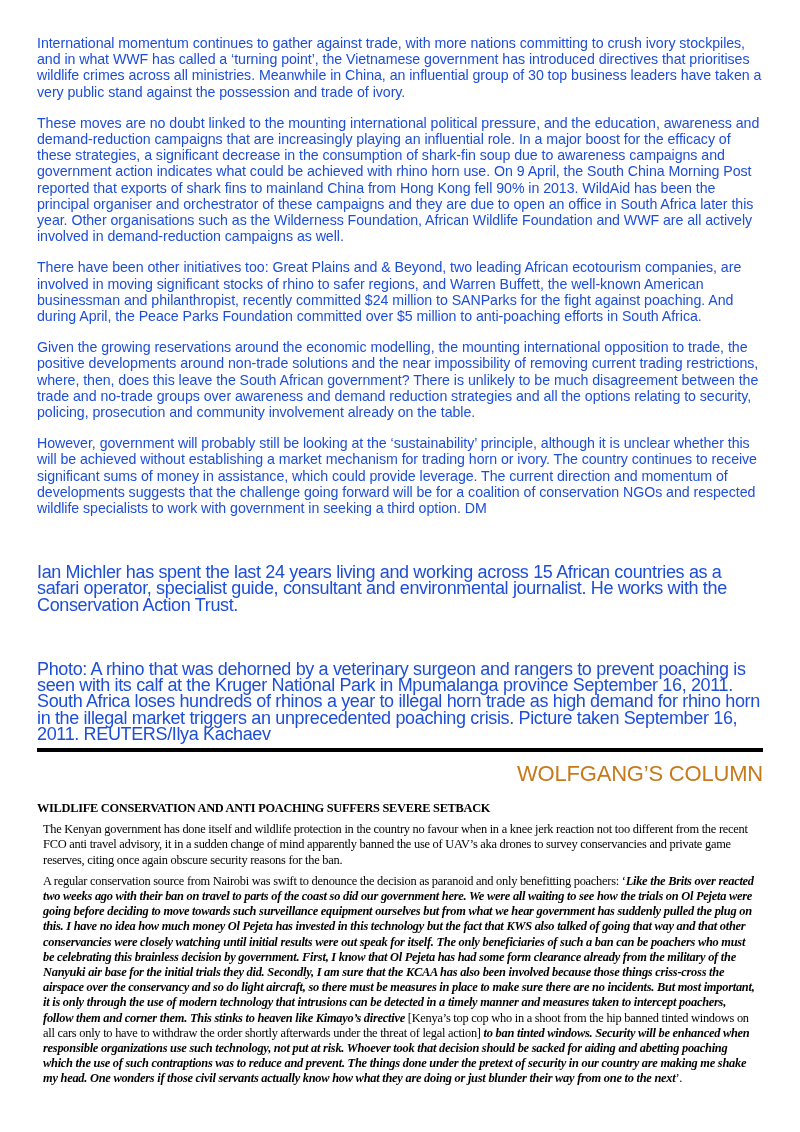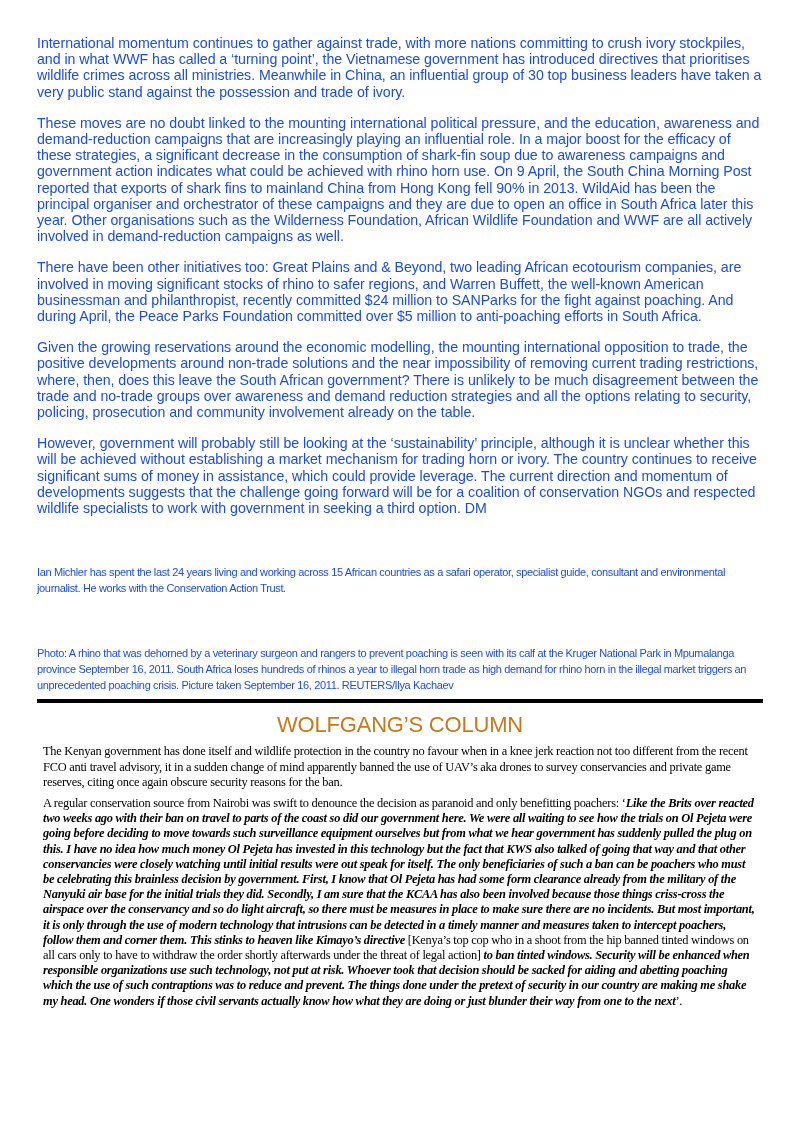--- a/index.html
+++ b/index.html
@@ -7,32 +7,32 @@
     .page { position: absolute; left: 37px; top: 35px; width: 728px; }
     .sans {
       font-family: Liberation Sans, sans-serif;
       color: #1d4ed8;
       font-size: 14.2px;
       line-height: 16.2px;
       letter-spacing: -0.05px;
     }
     .sans p { margin: 0 0 15px 0; }
     .sans p.tight { margin-bottom: 14px; }
-    .sans p.narrow { font-size: 11px; letter-spacing: -0.35px; margin-top: 48px; }
+    .sans p.narrow { font-size: 18px; letter-spacing: -0.35px; margin-top: 48px; }
     .rule {
       height: 4px;
       background: #000000;
       margin-top: 6px;
       width: 726px;
     }
     .column-title {
       font-family: "Liberation Sans", sans-serif;
       color: #c8791a;
       font-size: 22px;
-      text-align: center;
+      text-align: right;
       margin-top: 9px;
       margin-right: 2px;
       letter-spacing: -0.2px;
     }
     .serif {
       font-family: "Liberation Serif", serif;
       color: #000000;
       font-size: 12.4px;
       line-height: 15.2px;
       letter-spacing: -0.25px;
@@ -58,16 +58,17 @@
     <p>However, government will probably still be looking at the ‘sustainability’ principle, although it is unclear whether this will be achieved without establishing a market mechanism for trading horn or ivory. The country continues to receive significant sums of money in assistance, which could provide leverage. The current direction and momentum of developments suggests that the challenge going forward will be for a coalition of conservation NGOs and respected wildlife specialists to work with government in seeking a third option. DM</p>
     <p class="narrow tight">Ian Michler has spent the last 24 years living and working across 15 African countries as a safari operator, specialist guide, consultant and environmental journalist. He works with the Conservation Action Trust.</p>
     <p class="narrow" style="margin-bottom:0">Photo: A rhino that was dehorned by a veterinary surgeon and rangers to prevent poaching is seen with its calf at the Kruger National Park in Mpumalanga province September 16, 2011. South Africa loses hundreds of rhinos a year to illegal horn trade as high demand for rhino horn in the illegal market triggers an unprecedented poaching crisis. Picture taken September 16, 2011.  REUTERS/Ilya Kachaev</p>
   </div>
 
   <div class="rule"></div>
 
   <div class="column-title">WOLFGANG’S COLUMN</div>
 
   <div class="serif">
+    <h2>WILDLIFE CONSERVATION AND ANTI POACHING SUFFERS SEVERE SETBACK</h2>
     <p>The Kenyan government has done itself and wildlife protection in the country no favour when in a knee jerk reaction not too different from the recent FCO anti travel advisory, it in a sudden change of mind apparently banned the use of UAV’s aka drones to survey conservancies and private game reserves, citing once again obscure security reasons for the ban.</p>
     <p><span>A regular conservation source from Nairobi was swift to denounce the decision as paranoid and only benefitting poachers: ‘</span><em class="q">Like the Brits over reacted two weeks ago with their ban on travel to parts of the coast so did our government here. We were all waiting to see how the trials on Ol Pejeta were going before deciding to move towards such surveillance equipment ourselves but from what we hear government has suddenly pulled the plug on this. I have no idea how much money Ol Pejeta has invested in this technology but the fact that KWS also talked of going that way and that other conservancies were closely watching until initial results were out speak for itself. The only beneficiaries of such a ban can be poachers who must be celebrating this brainless decision by government. First, I know that Ol Pejeta has had some form clearance already from the military of the Nanyuki air base for the initial trials they did. Secondly, I am sure that the KCAA has also been involved because those things criss-cross the airspace over the conservancy and so do light aircraft, so there must be measures in place to make sure there are no incidents. But most important, it is only through the use of modern technology that intrusions can be detected in a timely manner and measures taken to intercept poachers, follow them and corner them. This stinks to heaven like Kimayo’s directive</em><span> [Kenya’s top cop who in a shoot from the hip banned tinted windows on all cars only to have to withdraw the order shortly afterwards under the threat of legal action] </span><em class="q">to ban tinted windows. Security will be enhanced when responsible organizations use such technology, not put at risk. Whoever took that decision should be sacked for aiding and abetting poaching which the use of such contraptions was to reduce and prevent. The things done under the pretext of security in our country are making me shake my head. One wonders if those civil servants actually know how what they are doing or just blunder their way from one to the next</em><span>’.</span></p>
   </div>
 </div>
 
 </body></html>

